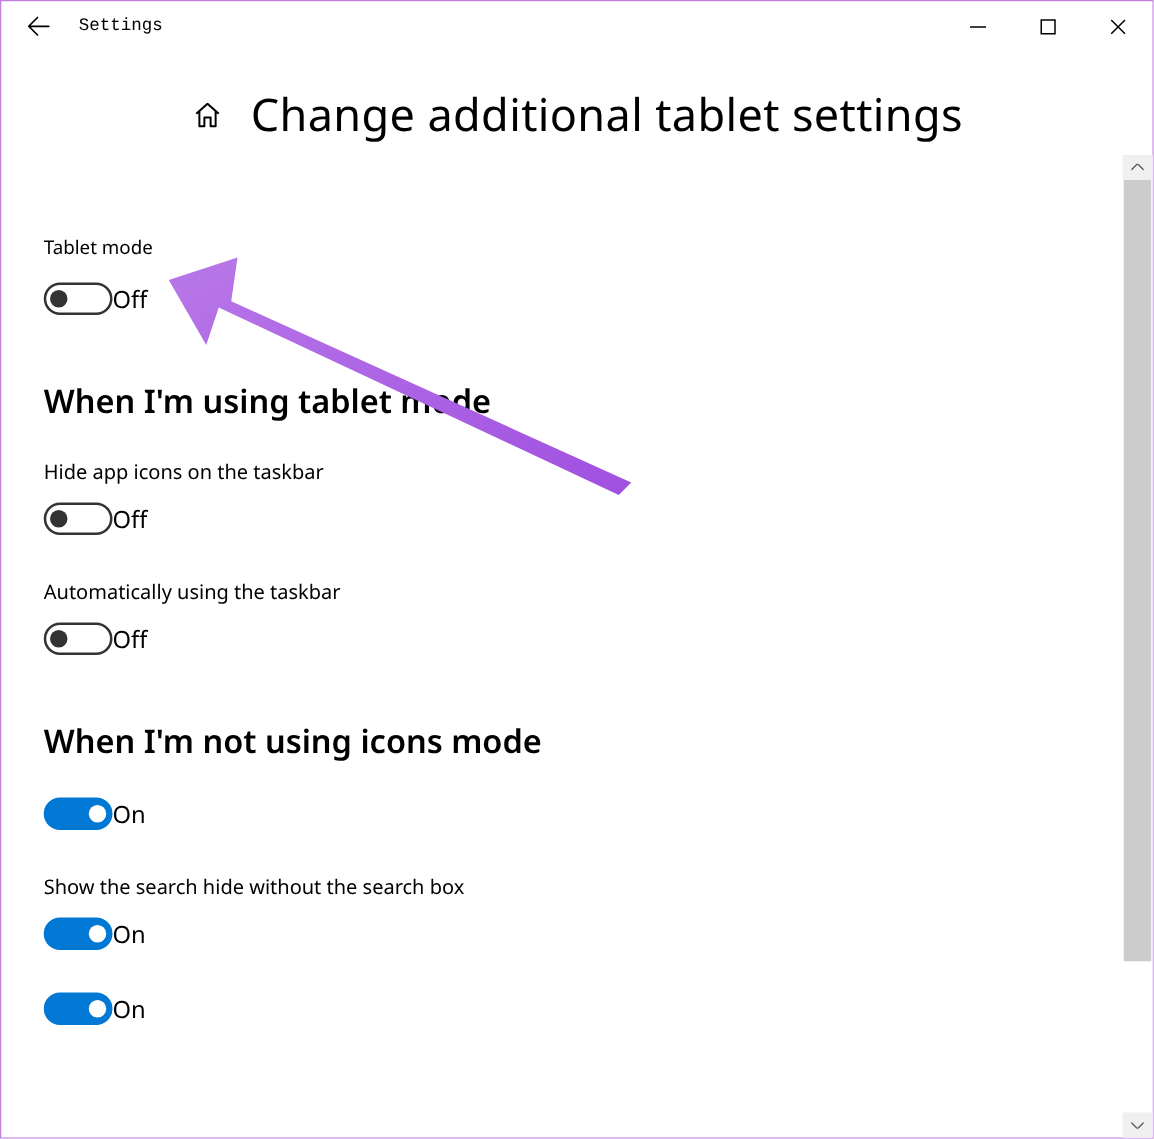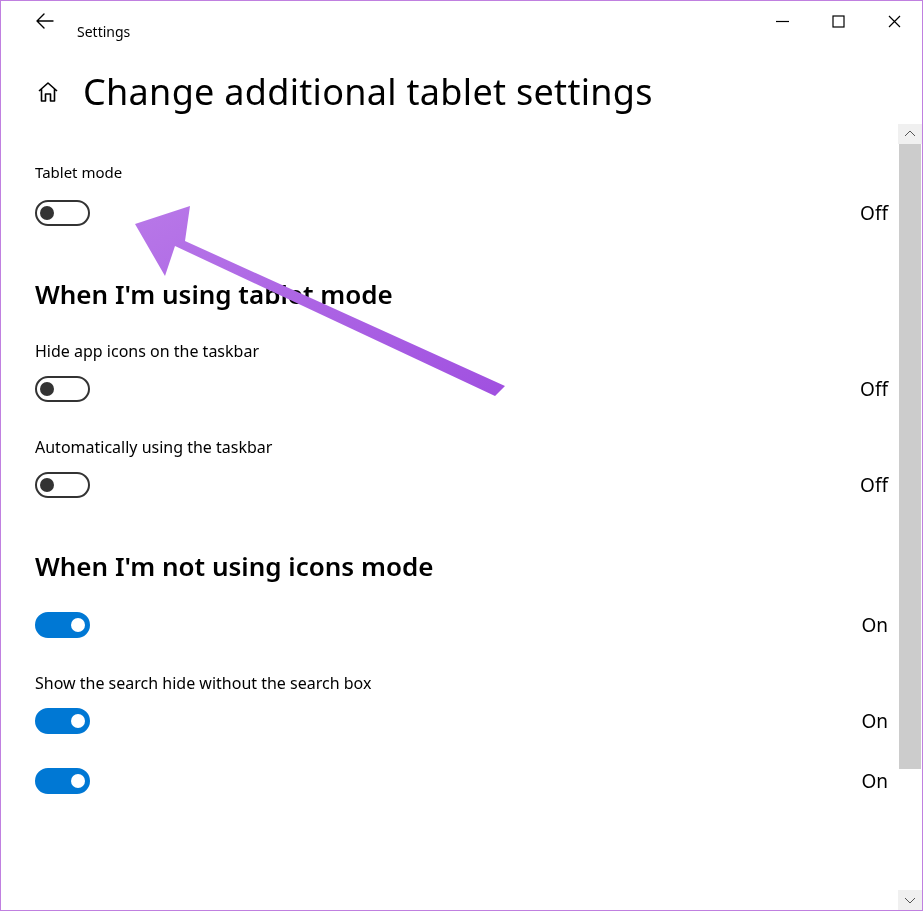--- a/index.html
+++ b/index.html
@@ -13,23 +13,24 @@
   }
   .window {
     position: relative;
     width: 923px; height: 911px;
     border: 1px solid #c080e0;
     background: #fff;
   }
   
   .titlebar {
     display: flex;
-    align-items: flex-end;
+    align-items: center;
     height: 40px;
-    padding-left: 20px;
+    padding-left: 6px;
+    font-family: Liberation Mono, monospace;
   }
   .back-btn {
     width: 48px; height: 40px;
     display: flex; align-items: center; justify-content: center;
     font-size: 18px;
   }
   .app-title {
     font-size: 14px;
     padding-left: 8px;
   }
@@ -48,21 +49,22 @@
   .content {
     position: absolute;
     top: 40px; left: 0; right: 0; bottom: 0;
     padding: 26px 34px 0 34px;
     overflow: hidden;
   }
   .page-header {
     display: flex;
     align-items: center;
     gap: 22px;
-    margin-bottom: 46px;
+    margin-bottom: 72px;
+    justify-content: center;
   }
   .home-icon {
     width: 26px; height: 26px;
     display: flex; align-items: center; justify-content: center;
   }
   .page-title {
     font-size: 36px;
     font-weight: 400;
     letter-spacing: 0.3px;
   }
@@ -82,21 +84,20 @@
     margin-bottom: 34px;
   }
   .setting-label {
     font-size: 16px;
     font-weight: 400;
     margin-bottom: 14px;
   }
   .toggle-row {
     display: flex;
     align-items: center;
-    justify-content: space-between;
   }
   .toggle {
     width: 55px; height: 26px;
     border-radius: 13px;
     position: relative;
     cursor: pointer;
   }
   .toggle.off {
     border: 2px solid #333;
     background: #fff;

